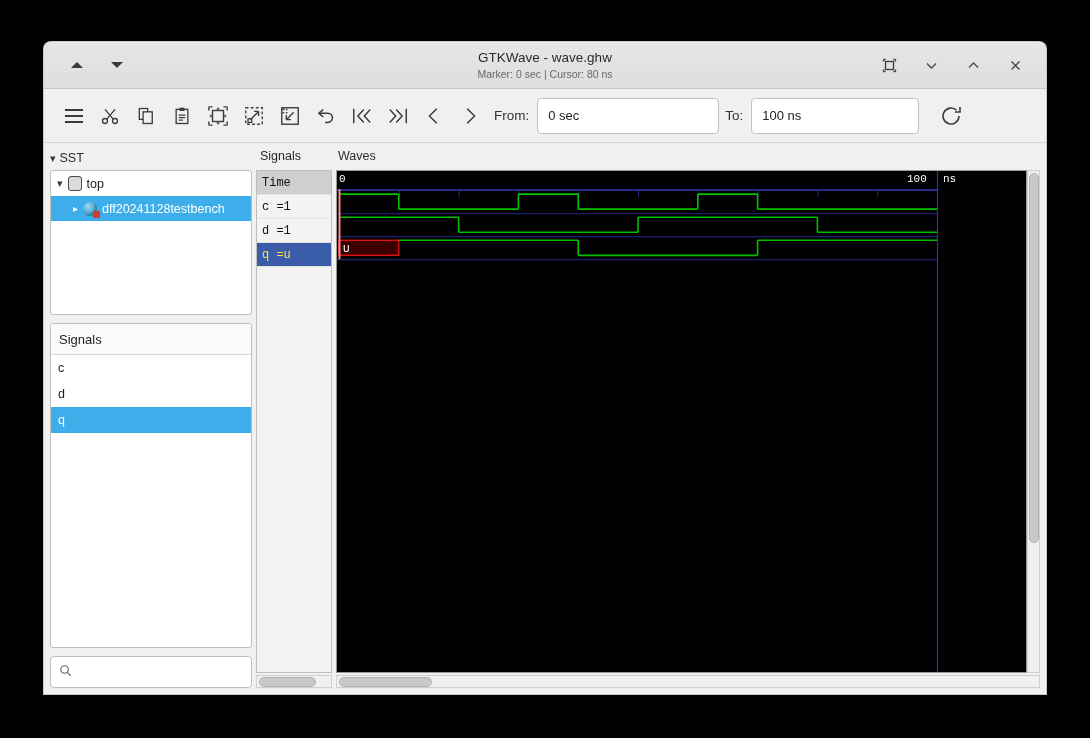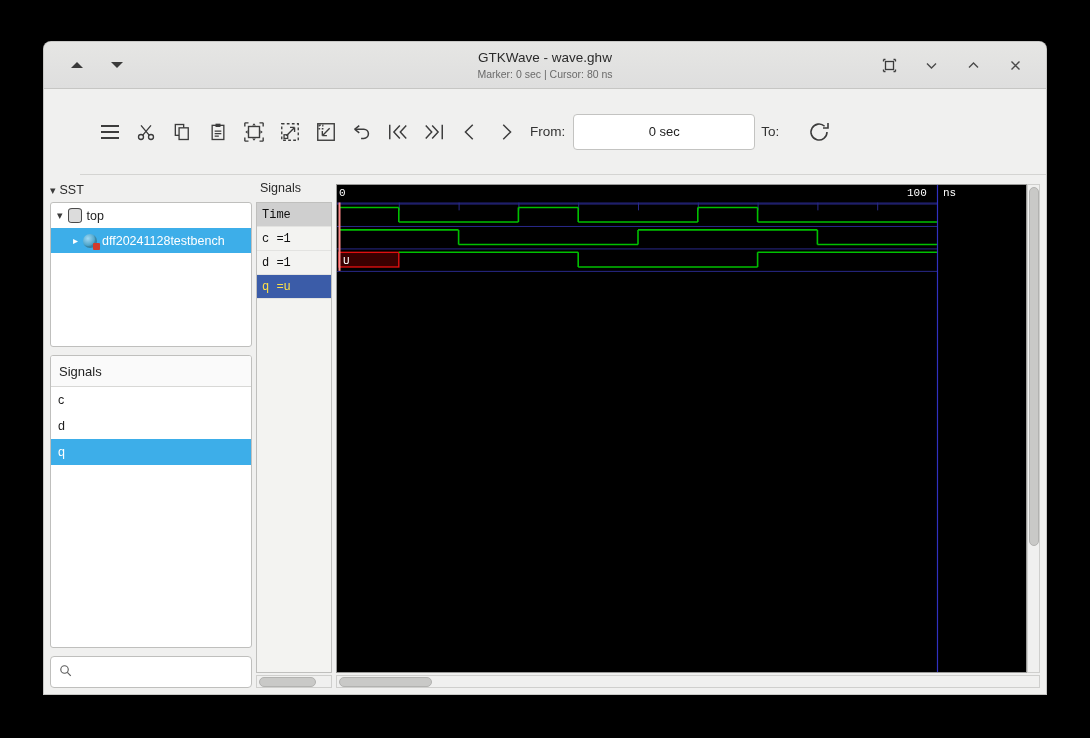--- a/index.html
+++ b/index.html
@@ -39,32 +39,31 @@
   }
   .title-main{font-size:13.5px;color:#2b2b2b;line-height:16px;}
   .title-sub{font-size:10.5px;color:#6a6a6a;line-height:14px;margin-top:1px;}
   .tb-right{margin-left:auto;display:flex;align-items:center;gap:16px;padding-right:18px;}
   
   .toolbar{
     height:53px;flex:0 0 53px;
     background:#f0f0ef;
     border-bottom:1px solid #d4d4d2;
     display:flex;align-items:center;
-    padding:16px 12px;gap:0px;margin-left:36px;
+    padding:0 12px;gap:0px;
   }
   .ti{
     width:36px;height:36px;display:flex;align-items:center;justify-content:center;
     color:#3c3c3c;cursor:pointer;border-radius:4px;flex:0 0 auto;
   }
   .fieldlabel{font-size:13.5px;color:#333;margin:0 8px 0 6px;white-space:nowrap;}
   .tfield{
     height:34px;background:#fff;border:1px solid #c3c3c1;border-radius:4px;
     font-size:13px;color:#222;padding:0 10px;outline:none;
     font-family:"Liberation Sans", sans-serif;
-    text-align:center;
   }
   #from-input{width:160px;}
   #to-input{width:146px;}
   
   .body{flex:1 1 auto;display:flex;min-height:0;background:#f0f0ef;}
   .leftpane{
     width:212px;flex:0 0 212px;display:flex;flex-direction:column;
     padding:6px 4px 6px 6px;box-sizing:border-box;
   }
   .sst-head{display:flex;align-items:center;gap:4px;font-size:12.5px;color:#2b2b2b;height:18px;}
@@ -270,20 +269,21 @@
     </div>
     <div class="ti">
       <svg width="22" height="22" viewBox="0 0 24 24">
           <path d="M9 4l8 8-8 8" fill="none" stroke="#3c3c3c" stroke-width="1.6"></path>
         </svg>
     </div>
 
     <span class="fieldlabel">From:</span>
     <input class="tfield" id="from-input" value="0 sec" style="">
     <span class="fieldlabel">To:</span>
+    <input class="tfield" id="to-input" value="100 ns" style="">
 
     <div class="ti" style="margin-left:14px">
       <svg width="24" height="24" viewBox="0 0 24 24">
           <path d="M20 12a8 8 0 1 1-2.4-5.7" fill="none" stroke="#3c3c3c" stroke-width="1.6"></path>
           <path d="M21 3v5h-5" fill="none" stroke="#3c3c3c" stroke-width="1.6"></path>
         </svg>
     </div>
   </div>
 
   <div class="body">
@@ -339,20 +339,21 @@
         <div class="nrow">c =1</div>
         <div class="nrow">d =1</div>
         <div class="nrow sel">q =u</div>
       </div>
       <div class="np-scroll">
         <div class="np-thumb"></div>
       </div>
     </div>
 
     <div class="wavepane">
+      <div class="wp-title">Waves</div>
       <div class="wp-row">
         <div class="canvaswrap">
           <svg id="wave-svg" width="100%" height="100%" preserveAspectRatio="none" viewBox="0 0 689 499">
               <line x1="0" y1="18.5" x2="600" y2="18.5" stroke="#2a2a8c" stroke-width="1"></line>
               <line x1="2.5" y1="18" x2="2.5" y2="26" stroke="#2a2a8c" stroke-width="1"></line>
               <line x1="62.300000000000004" y1="18" x2="62.300000000000004" y2="26" stroke="#2a2a8c" stroke-width="1"></line>
               <line x1="122.10000000000001" y1="18" x2="122.10000000000001" y2="26" stroke="#2a2a8c" stroke-width="1"></line>
               <line x1="181.9" y1="18" x2="181.9" y2="26" stroke="#2a2a8c" stroke-width="1"></line>
               <line x1="241.70000000000002" y1="18" x2="241.70000000000002" y2="26" stroke="#2a2a8c" stroke-width="1"></line>
               <line x1="301.5" y1="18" x2="301.5" y2="26" stroke="#2a2a8c" stroke-width="1"></line>

